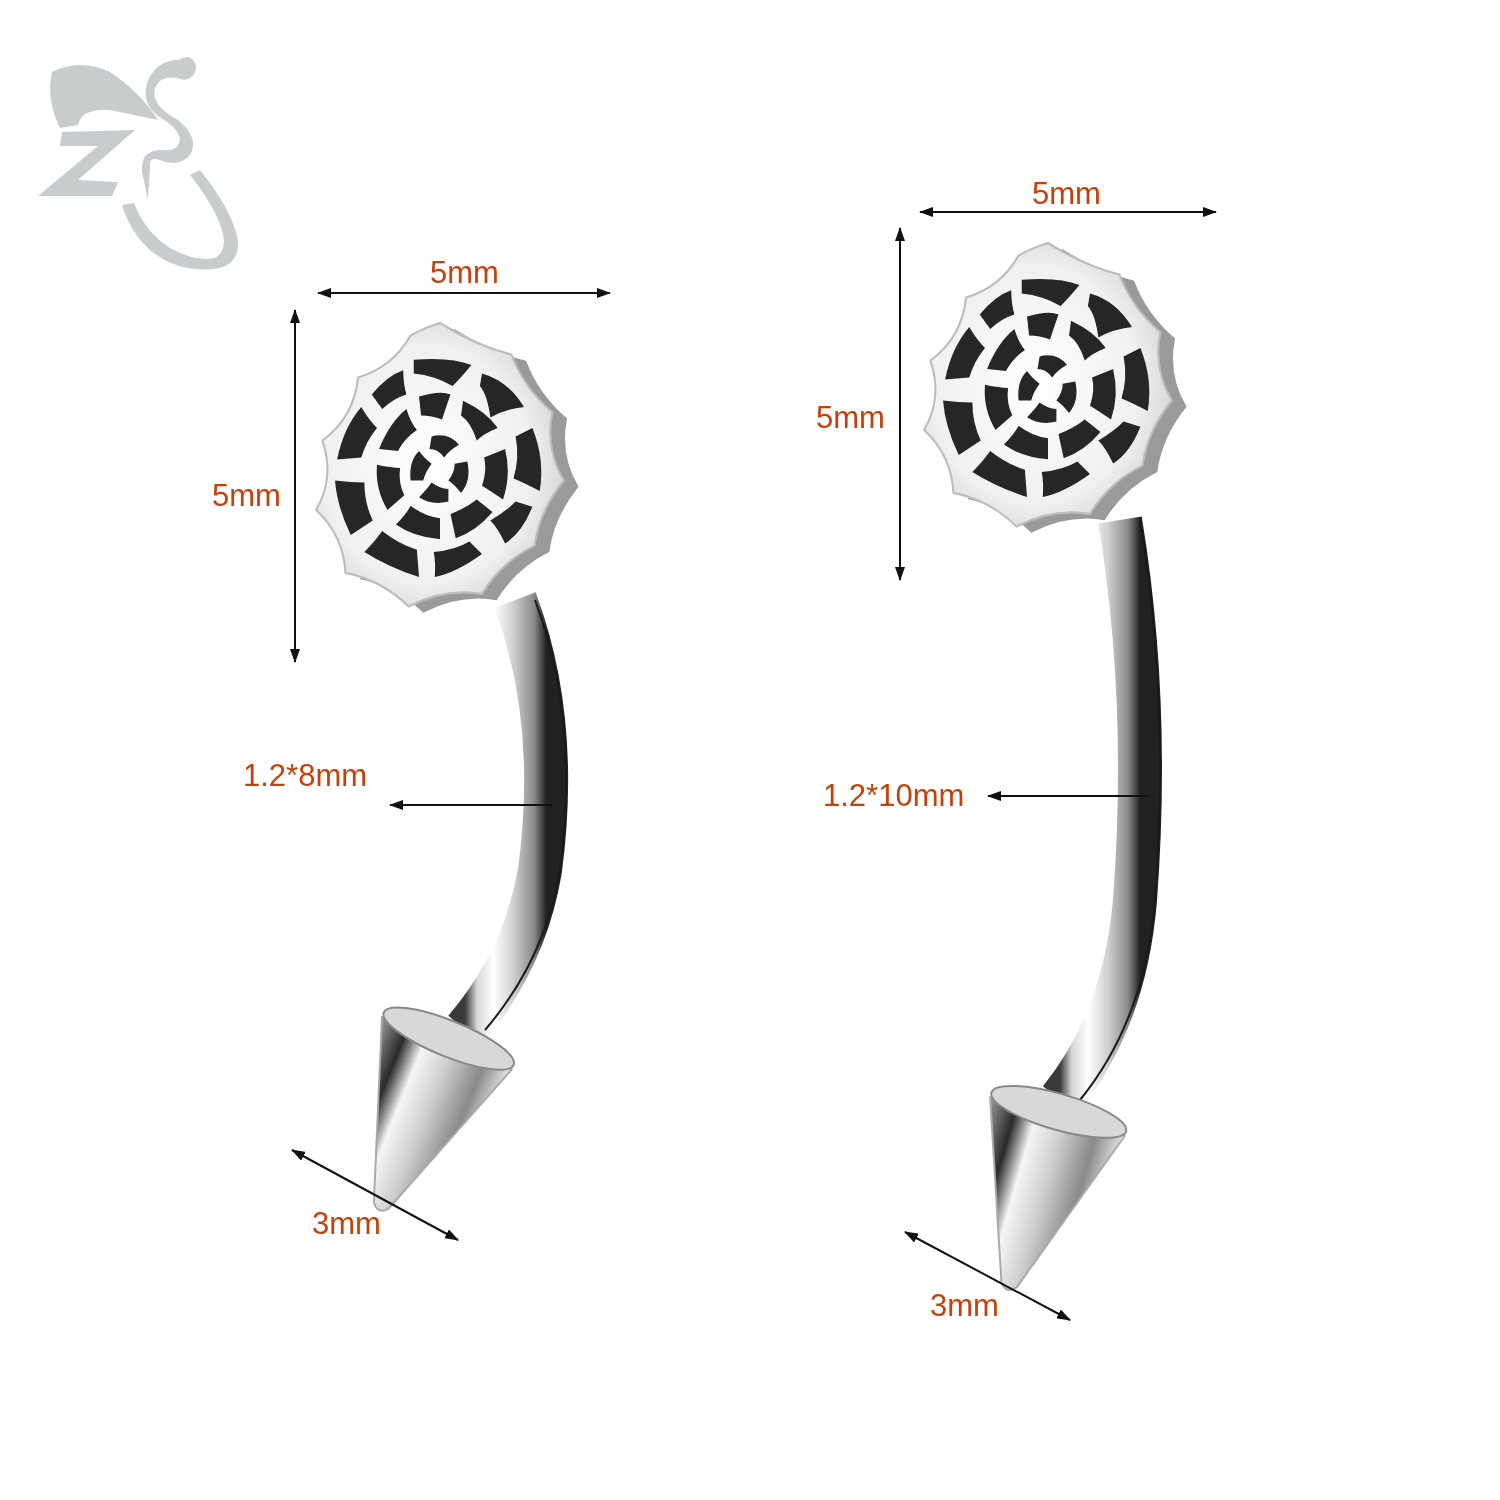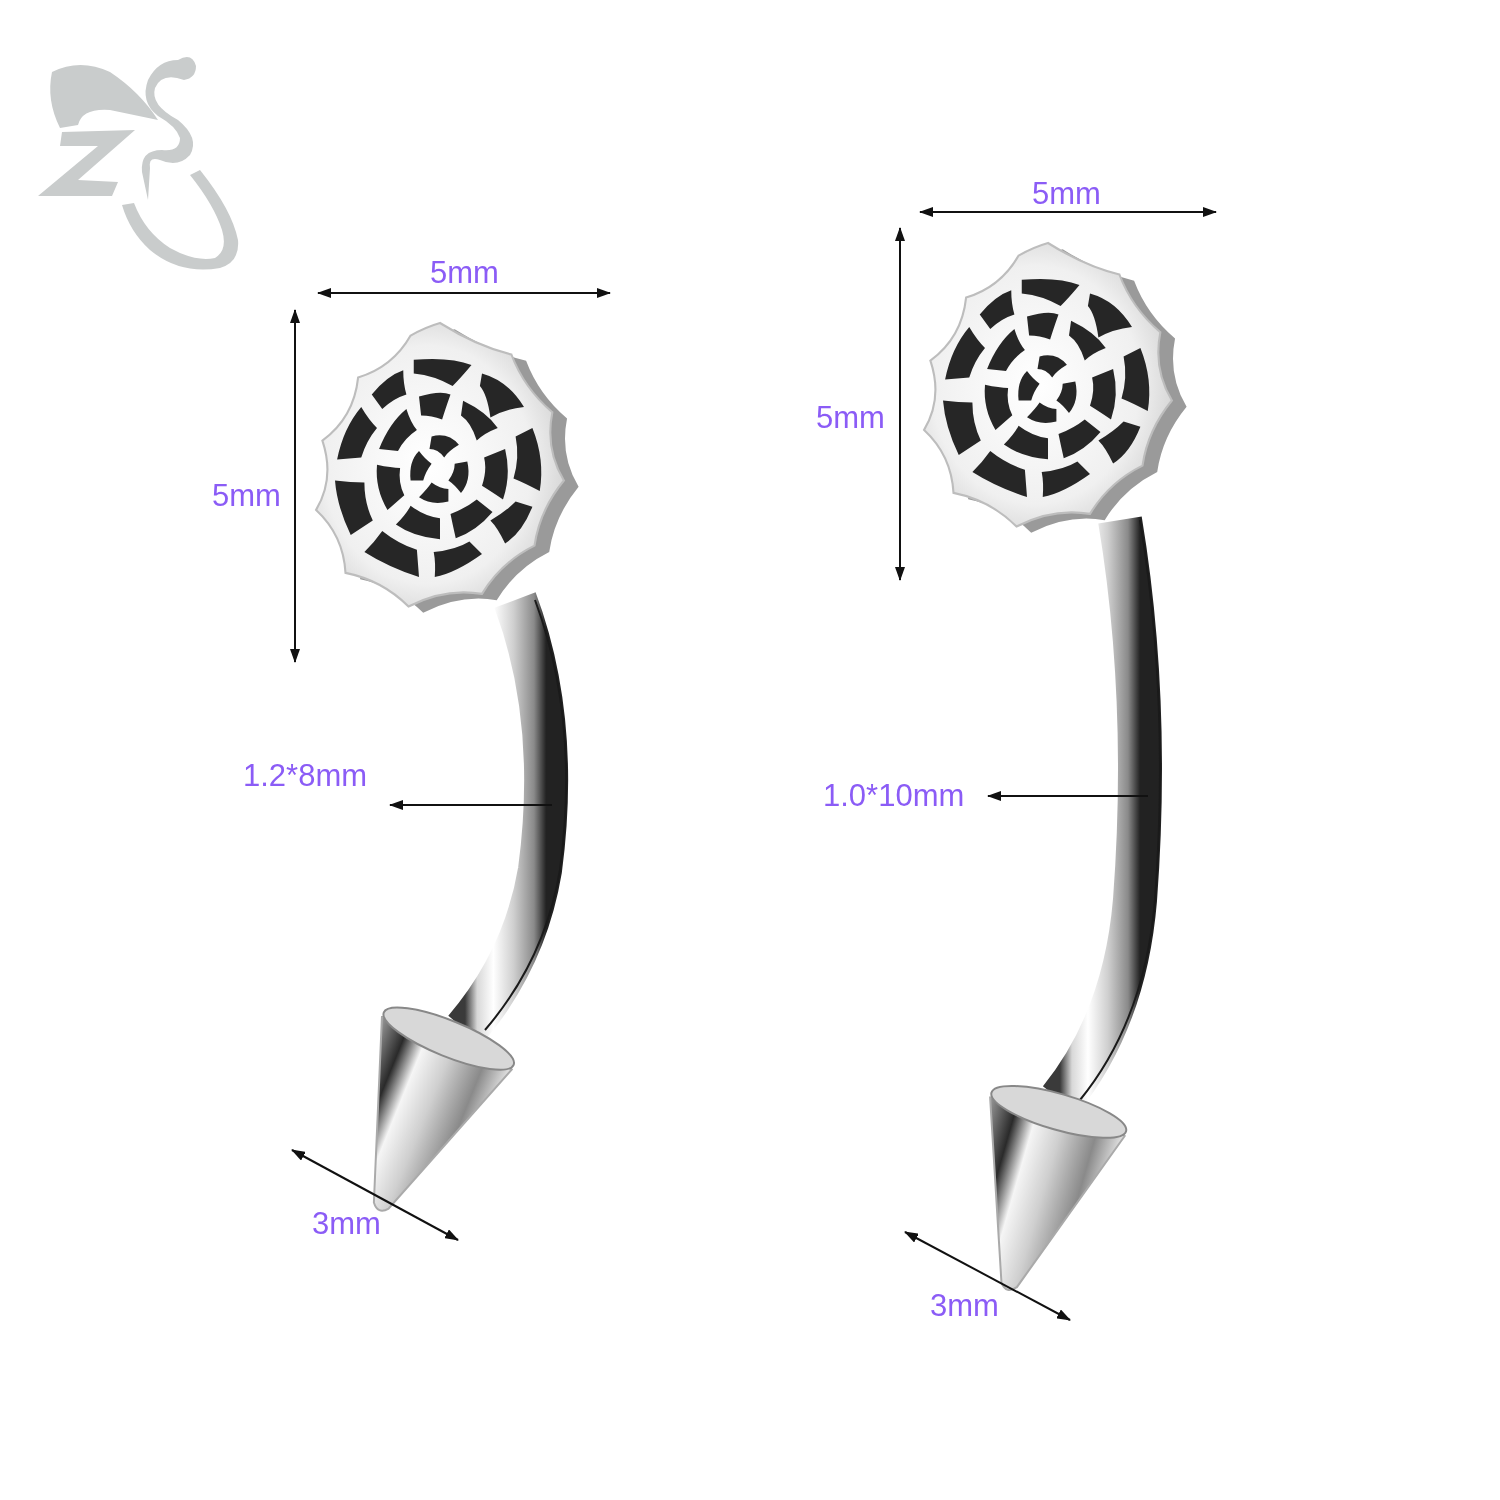--- a/index.html
+++ b/index.html
@@ -1,17 +1,17 @@
 <!DOCTYPE html>
 <html><head>
 <meta charset="utf-8">
 <style>
   html,body{margin:0;padding:0;background:#fff;}
   body{width:1500px;height:1500px;position:relative;overflow:hidden;font-family:"Liberation Sans",sans-serif;}
-  .label{position:absolute;font-size:31px;color:#8b5cf6;white-space:nowrap;line-height:1;}
+  .label{position:absolute;font-size:31px;color:#c2410c;white-space:nowrap;line-height:1;}
   svg{position:absolute;left:0;top:0;}
 </style>
 </head>
 <body>
 
 <svg width="1500" height="1500" viewBox="0 0 1500 1500">
   <defs>
     <marker id="ah" markerWidth="14" markerHeight="10" refX="13" refY="5" orient="auto-start-reverse" markerUnits="userSpaceOnUse">
       <path d="M0,0 L14,5 L0,10 Z" fill="#111"></path>
     </marker>
@@ -118,14 +118,14 @@
   </g>
 </svg>
 
 <div class="label" style="left:430px;top:257px;">5mm</div>
 <div class="label" style="left:212px;top:480px;">5mm</div>
 <div class="label" style="left:243px;top:760px;">1.2*8mm</div>
 <div class="label" style="left:312px;top:1208px;">3mm</div>
 
 <div class="label" style="left:1032px;top:178px;">5mm</div>
 <div class="label" style="left:816px;top:402px;">5mm</div>
-<div class="label" style="left:823px;top:780px;">1.0*10mm</div>
+<div class="label" style="left:823px;top:780px;">1.2*10mm</div>
 <div class="label" style="left:930px;top:1290px;">3mm</div>
 
 </body></html>

